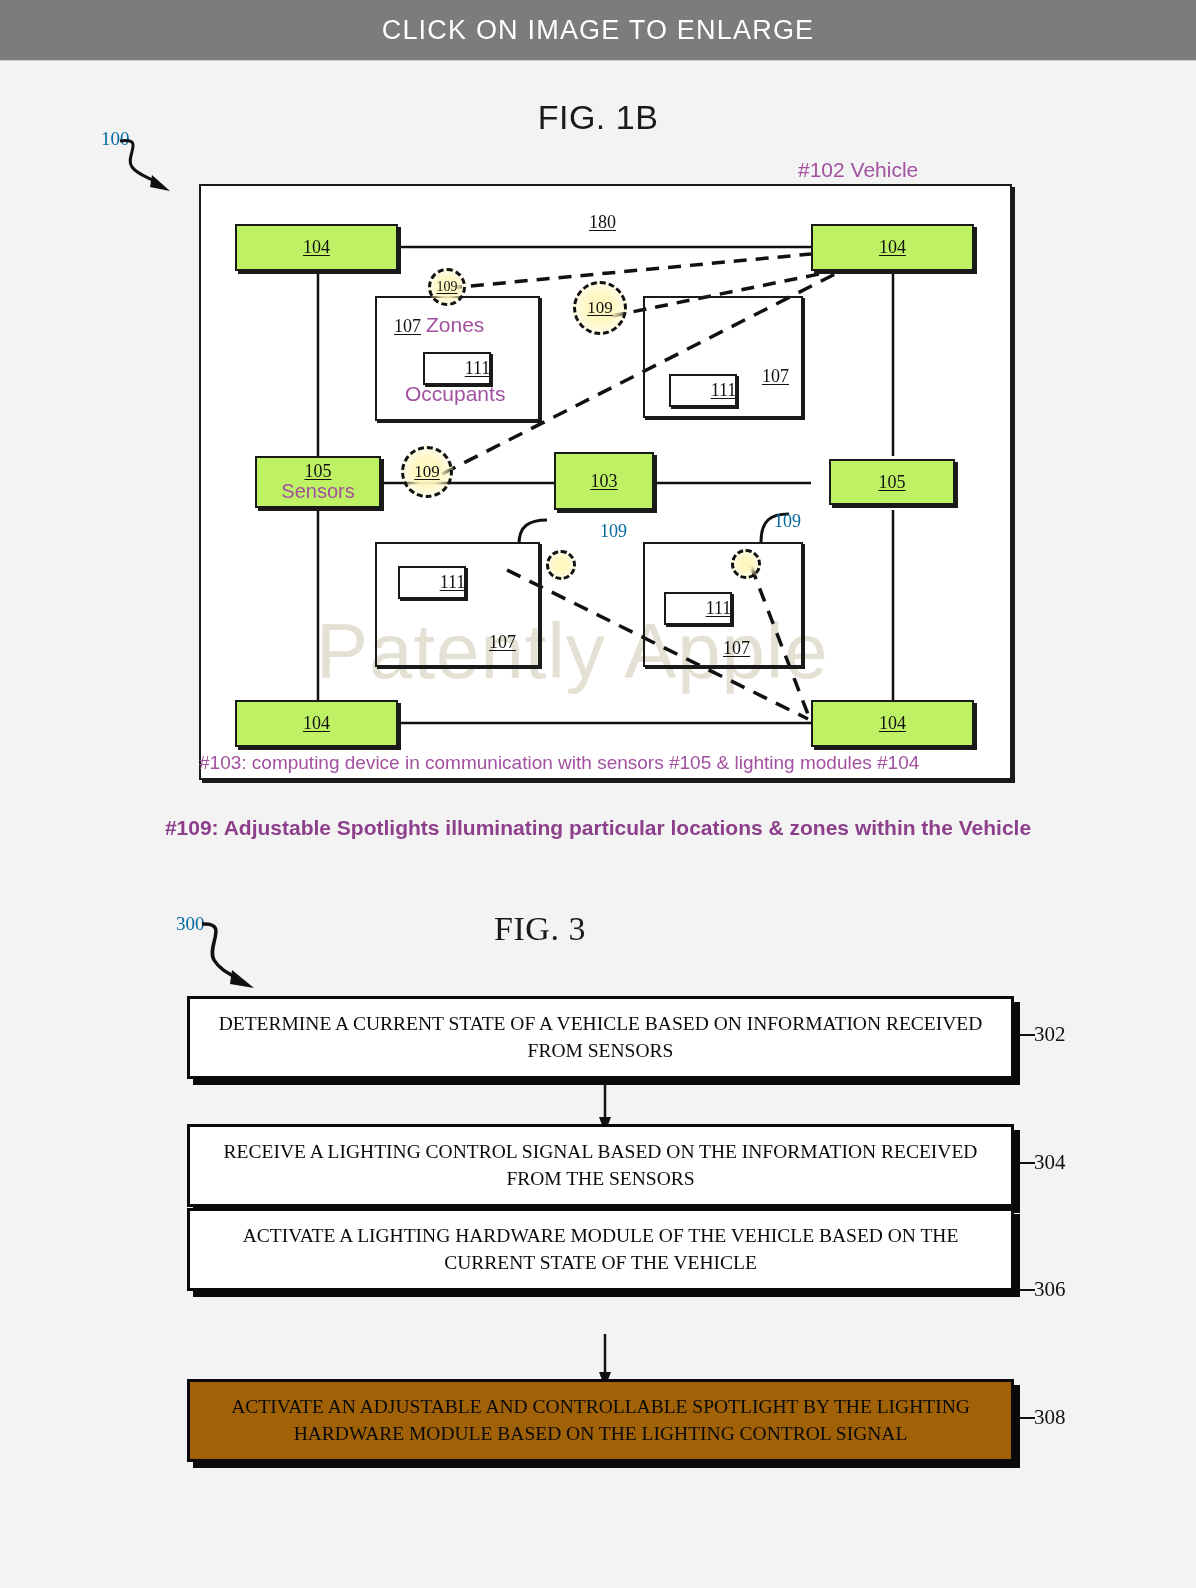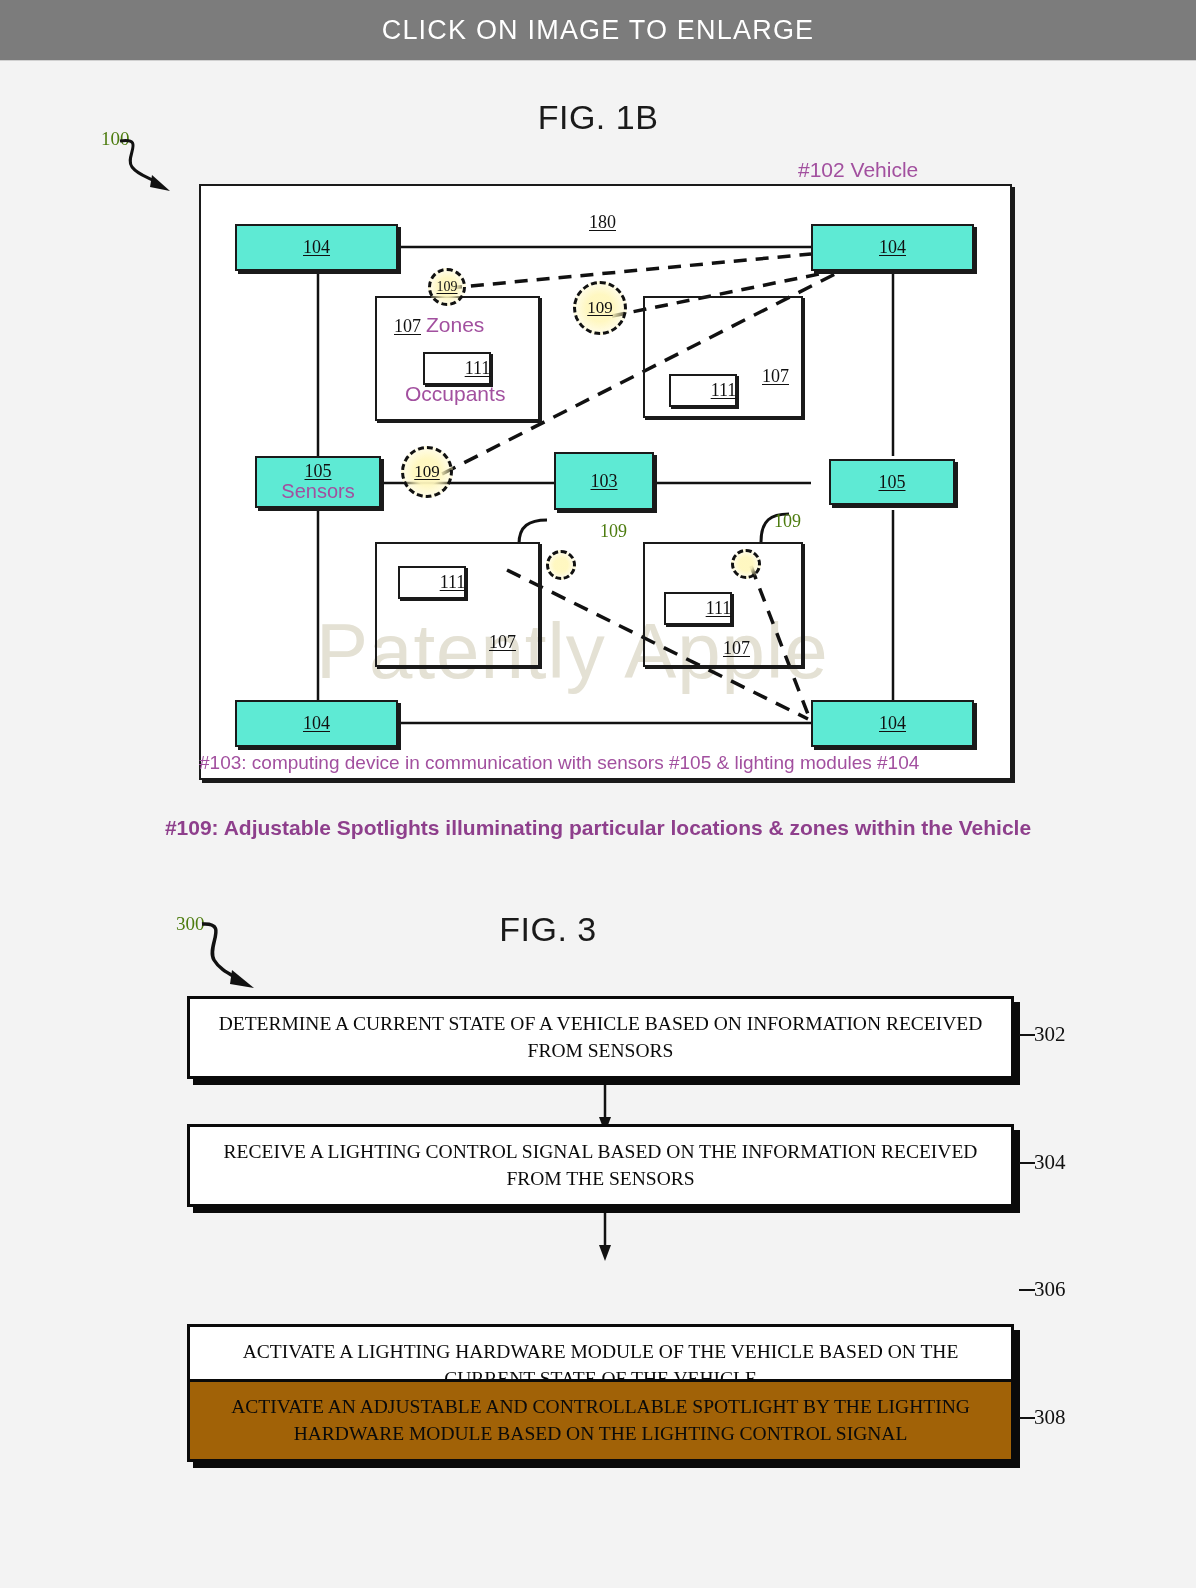--- a/index.html
+++ b/index.html
@@ -32,21 +32,21 @@
   }
   .ref{
     font-family:"Liberation Serif", serif;
     font-size:18px;color:#111;
     text-decoration:underline;
     text-underline-offset:2px;
     white-space:nowrap;
   }
   .ref-plain{
     font-family:"Liberation Serif", serif;
-    font-size:18px;color:#4d7c0f;white-space:nowrap;
+    font-size:18px;color:#0369a1;white-space:nowrap;
   }
   .purple{
     font-family:"Liberation Sans", sans-serif;
     color:#a2509f;font-weight:300;
   }
 
   
   #fig1b-title{left:0;top:98px;width:1196px;}
   #ref100{left:101px;top:128px;font-size:19px;}
   #svg-arrow100{left:118px;top:135px;}
@@ -64,21 +64,21 @@
   
   #watermark{
     left:316px;top:606px;width:570px;
     font-family:"Liberation Sans", sans-serif;
     font-size:78px;color:#e4e1d4;font-weight:300;
     letter-spacing:1px;white-space:nowrap;
     pointer-events:none;
   }
 
   .nbox{
-    position:absolute;background:#5eead4;
+    position:absolute;background:#bef264;
     border:2px solid #1a1a1a;box-sizing:border-box;
     box-shadow:3px 3px 0 0 #1a1a1a;
     display:flex;flex-direction:column;
     align-items:center;justify-content:center;
   }
   .zonebox{
     position:absolute;background:transparent;
     border:2px solid #1a1a1a;box-sizing:border-box;
     box-shadow:2px 2px 0 0 #1a1a1a;
   }
@@ -105,21 +105,21 @@
     left:199px;top:752px;width:813px;text-align:left;
     font-size:19px;
   }
   #caption109{
     left:0;top:816px;width:1196px;text-align:center;
     font-family:"Liberation Sans", sans-serif;
     font-size:21px;font-weight:bold;color:#8e3f8c;
   }
 
   
-  #fig3-title{left:12px;top:910px;width:1072px;}
+  #fig3-title{left:4px;top:910px;width:1072px;font-family:Liberation Serif, serif;}
   #ref300{left:176px;top:913px;font-size:19px;}
   #svg-arrow300{left:196px;top:918px;}
 
   .flowbox{
     position:absolute;left:187px;width:827px;
     background:#ffffff;
     border:3px solid #0a0a0a;box-sizing:border-box;
     box-shadow:6px 6px 0 0 #0a0a0a;
     display:flex;align-items:center;justify-content:center;
     text-align:center;
@@ -285,21 +285,21 @@
 </div>
 <div class="flow-tick" style="top:1034px;"></div>
 <div class="flow-ref" style="top:1022px;">302</div>
 
 <div class="flowbox" style="top:1124px;height:83px;">
   <span>RECEIVE A LIGHTING CONTROL SIGNAL BASED ON THE INFORMATION RECEIVED FROM THE SENSORS</span>
 </div>
 <div class="flow-tick" style="top:1162px;"></div>
 <div class="flow-ref" style="top:1150px;">304</div>
 
-<div class="flowbox" style="top:1324px;height:83px;">
+<div class="flowbox" style="top:1208px;height:83px;">
   <span>ACTIVATE A LIGHTING HARDWARE MODULE OF THE VEHICLE BASED ON THE CURRENT STATE OF THE VEHICLE</span>
 </div>
 <div class="flow-tick" style="top:1289px;"></div>
 <div class="flow-ref" style="top:1277px;">306</div>
 
 <div class="flowbox hl" style="top:1379px;height:83px;">
   <span>ACTIVATE AN ADJUSTABLE AND CONTROLLABLE SPOTLIGHT BY THE LIGHTING HARDWARE MODULE BASED ON THE LIGHTING CONTROL SIGNAL</span>
 </div>
 <div class="flow-tick" style="top:1417px;"></div>
 <div class="flow-ref" style="top:1405px;">308</div>

